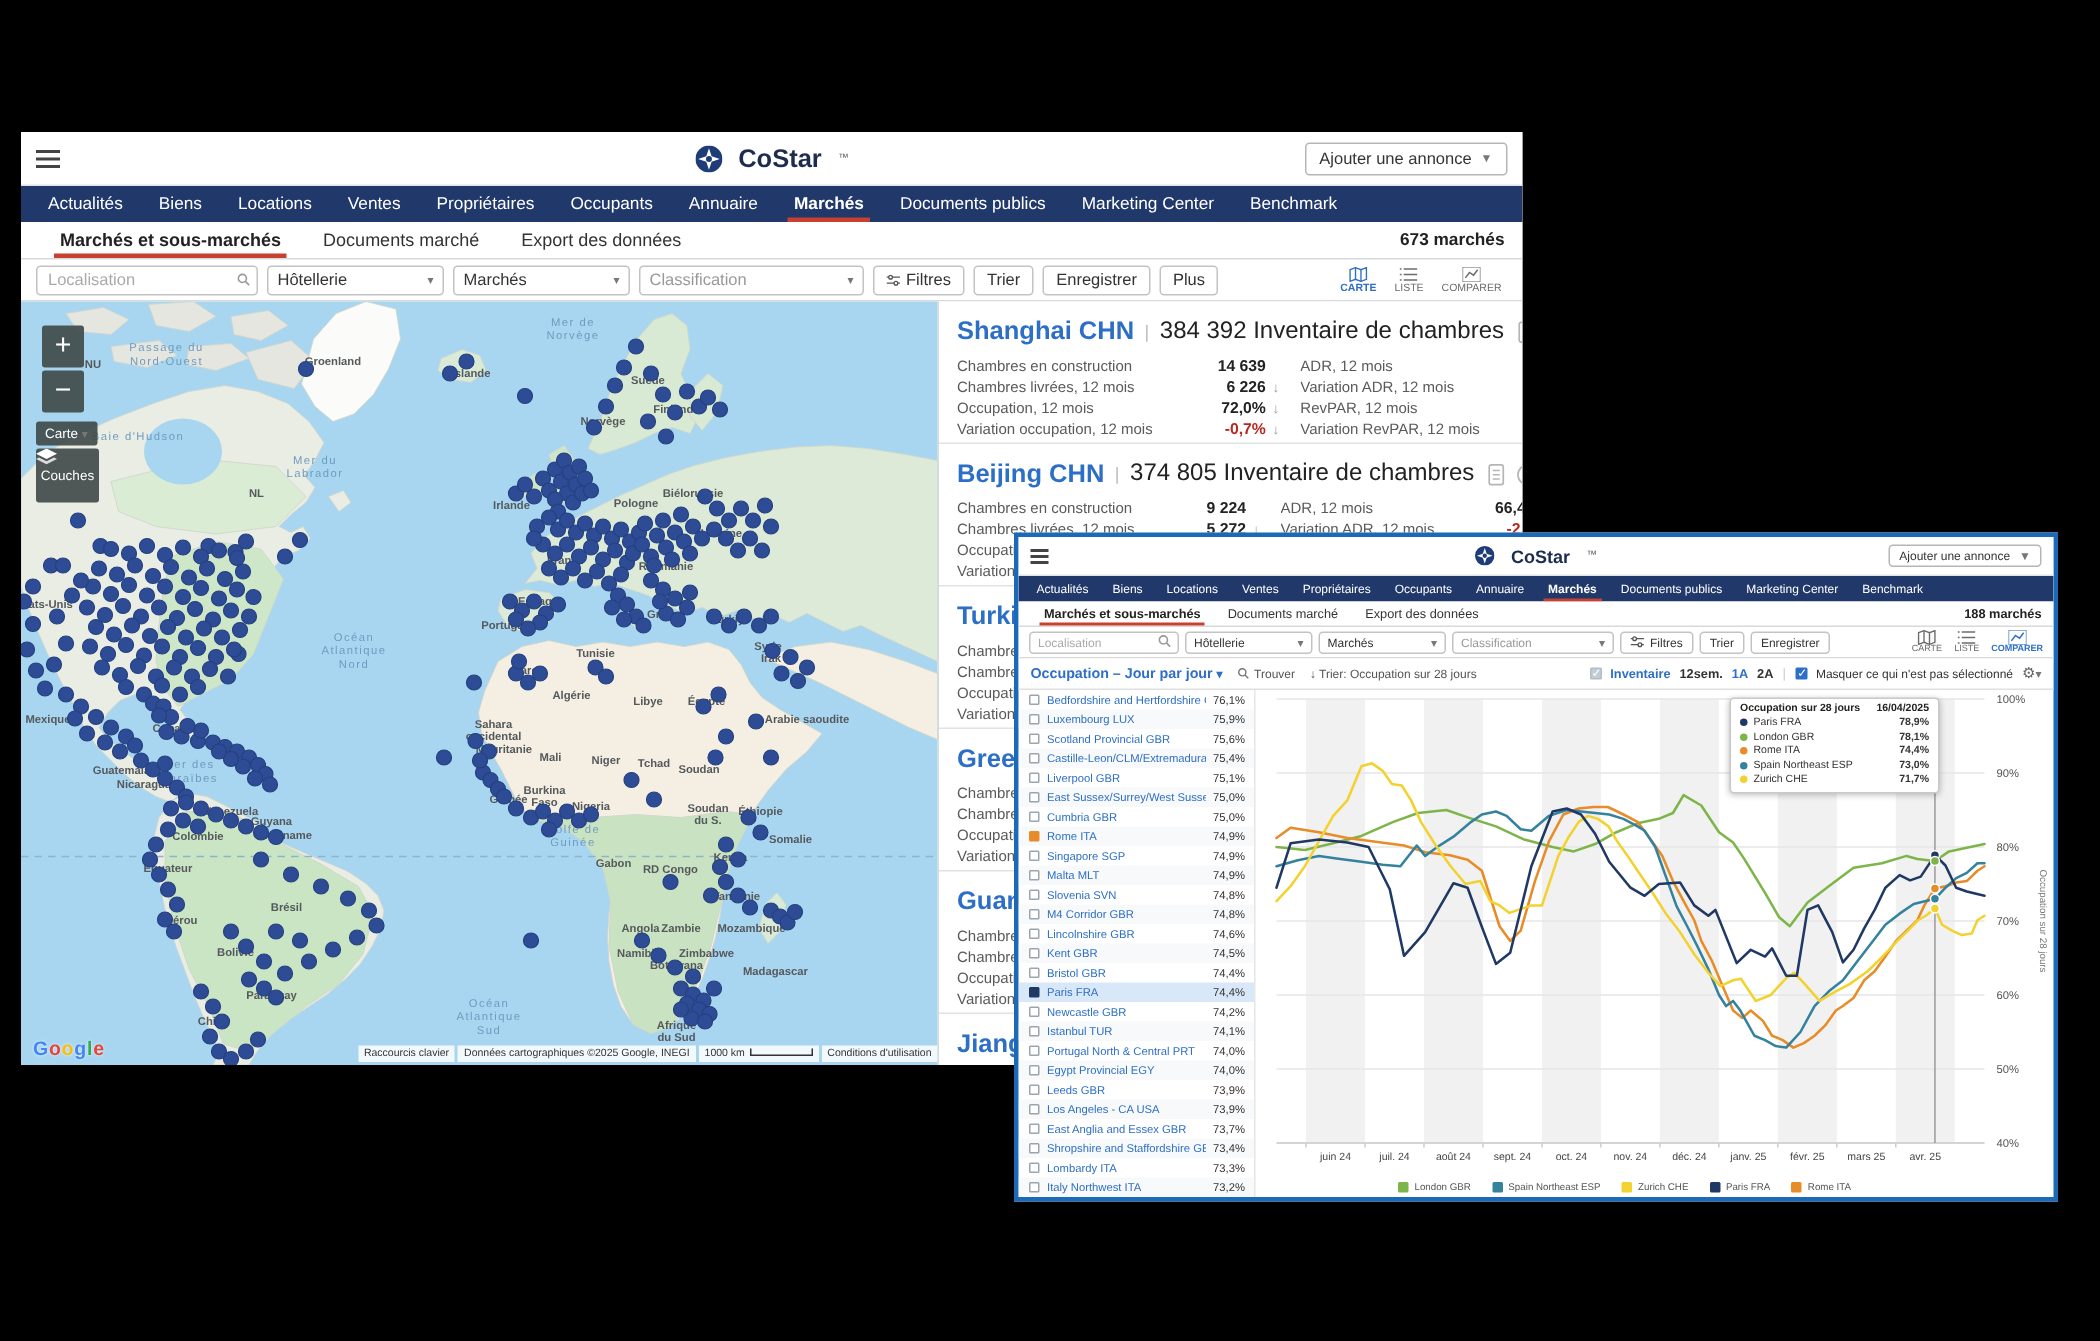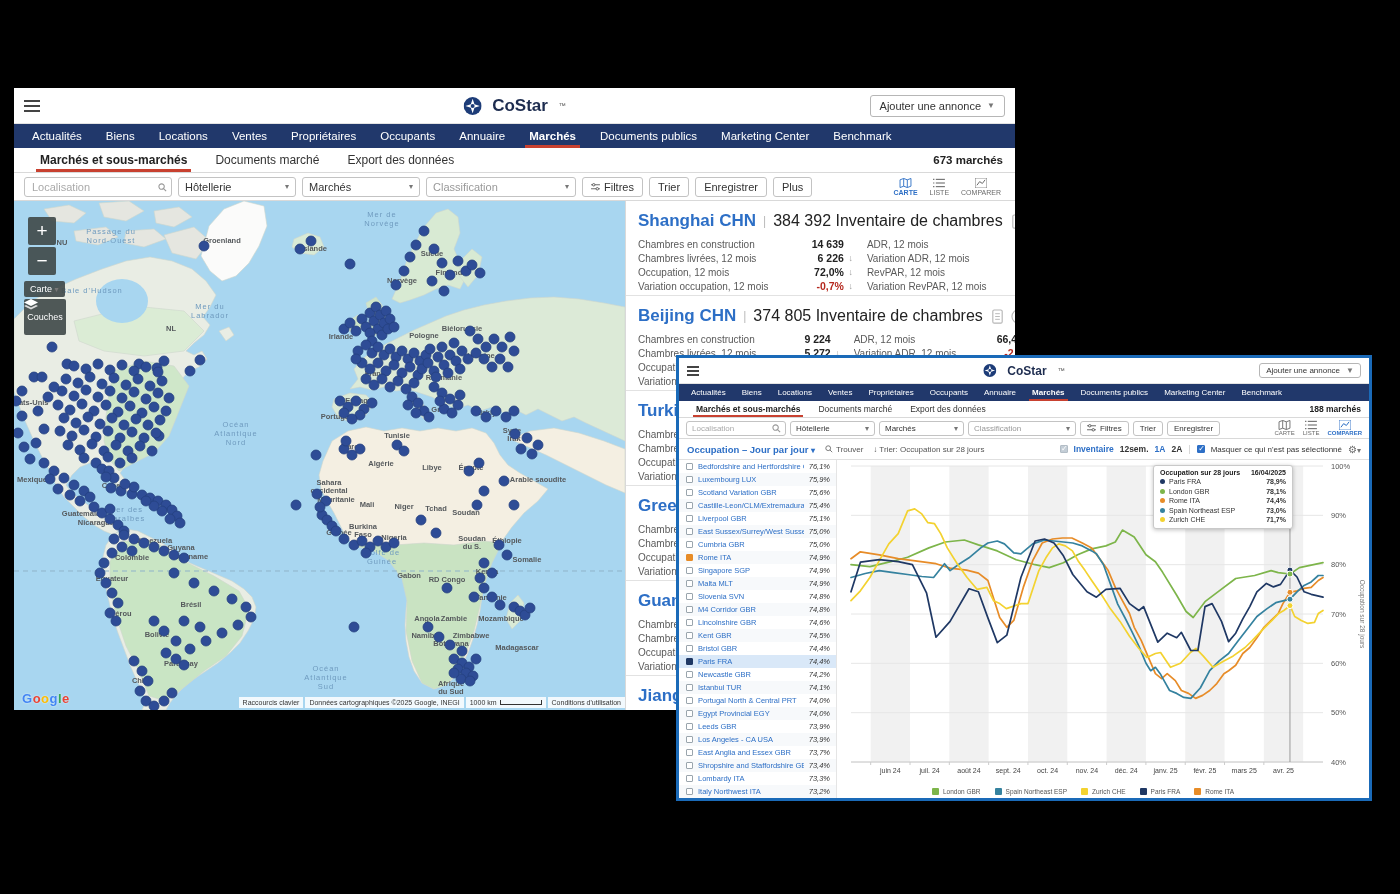--- a/index.html
+++ b/index.html
@@ -123,21 +123,21 @@
   .tb-mask{font-size:8px;color:#333;}
   .gear{color:#666;font-size:10px;cursor:pointer;}
 
   #front-body{display:flex;height:338px;}
   #mk-list{width:158px;flex:none;overflow:hidden;border-right:1px solid #e5e5e5;}
   .mk-row{display:flex;align-items:center;height:13px;padding:0 6px 0 7px;gap:5px;cursor:pointer;}
   .mk-row:nth-child(even){background:#f7f9fb;}
   .mk-row.sel{background:#d9e8f8;}
   .mk-box{width:7px;height:7px;border:1px solid #9aa5ad;border-radius:1px;flex:none;background:#fff;}
   .mk-name{color:#2d6fc6;font-size:7.5px;white-space:nowrap;overflow:hidden;flex:1;}
-  .mk-pct{color:#333;font-size:7.5px;white-space:nowrap;font-style:italic;}
+  .mk-pct{color:#333;font-size:7.5px;white-space:nowrap;}
   #chart-wrap{position:relative;flex:1;}
   #tooltip{position:absolute;left:316px;top:5px;width:140px;background:#fff;border:1px solid #c9c9c9;border-radius:3px;box-shadow:0 1px 4px rgba(0,0,0,.25);padding:3px 6px;z-index:5;}
   .tt-head{display:flex;justify-content:space-between;font-size:7px;font-weight:bold;color:#222;margin-bottom:1px;}
   .tt-row{display:flex;align-items:center;font-size:7px;color:#333;height:9.5px;}
   .tt-dot{width:5px;height:5px;border-radius:50%;margin-right:4px;flex:none;}
   .tt-val{margin-left:auto;font-weight:bold;}
   #legend{position:absolute;left:0;right:40px;bottom:3px;display:flex;justify-content:center;gap:14px;}
   .lg-item{display:flex;align-items:center;gap:4px;font-size:6.5px;color:#555;}
   .lg-sq{width:7px;height:7px;border-radius:1px;}
 </style>
@@ -1183,21 +1183,21 @@
             <span class="mk-name">Bedfordshire and Hertfordshire G...</span>
             <span class="mk-pct">76,1%</span>
           </div>
           <div class="mk-row">
             <span class="mk-box"></span>
             <span class="mk-name">Luxembourg LUX</span>
             <span class="mk-pct">75,9%</span>
           </div>
           <div class="mk-row">
             <span class="mk-box"></span>
-            <span class="mk-name">Scotland Variation GBR</span>
+            <span class="mk-name">Scotland Provincial GBR</span>
             <span class="mk-pct">75,6%</span>
           </div>
           <div class="mk-row">
             <span class="mk-box"></span>
             <span class="mk-name">Castille-Leon/CLM/Extremadura ...</span>
             <span class="mk-pct">75,4%</span>
           </div>
           <div class="mk-row">
             <span class="mk-box"></span>
             <span class="mk-name">Liverpool GBR</span>

